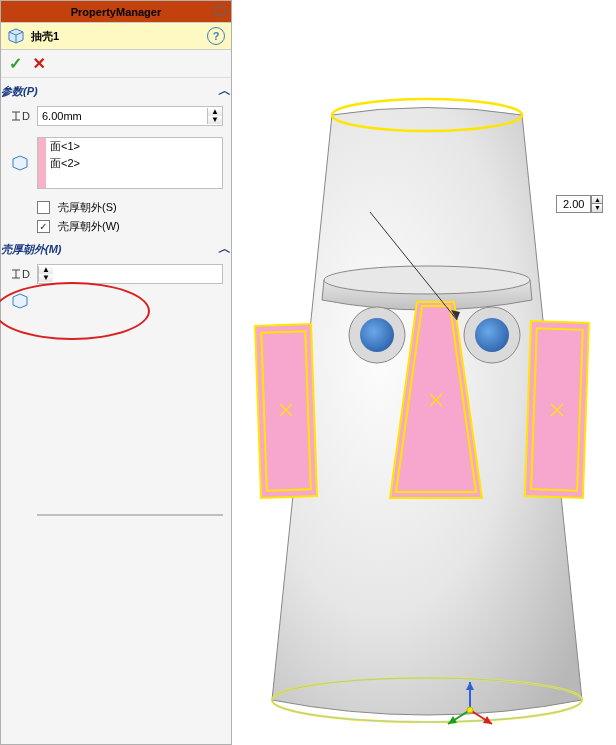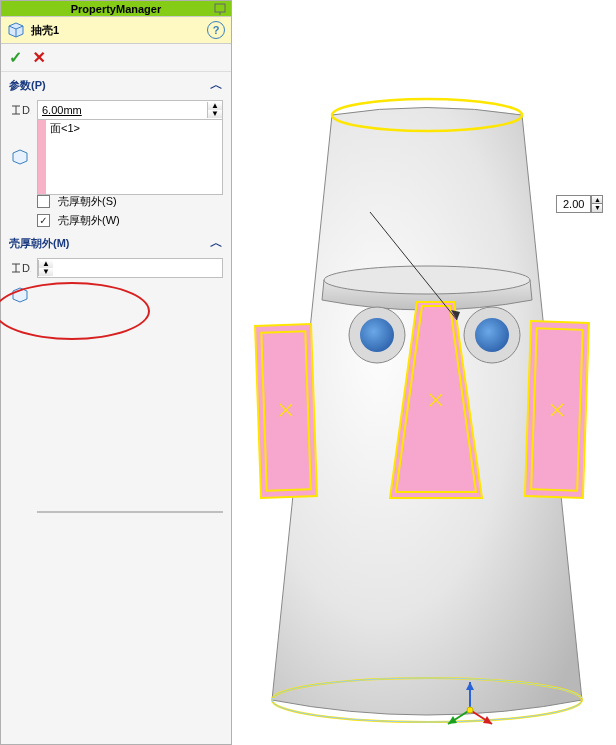--- a/index.html
+++ b/index.html
@@ -1,33 +1,33 @@
 <!DOCTYPE html>
 <html><head>
   <meta charset="utf-8">
   <style>
     * { box-sizing: border-box; margin: 0; padding: 0; font-family: "Microsoft YaHei", Arial, sans-serif; font-size: 11px; }
     body { width: 616px; height: 745px; display: flex; background: #fff; position: relative; }
     .panel { width: 232px; height: 100%; background: #f5f5f5; border: 1px solid #b0b0b0; display: flex; flex-direction: column; }
-    .pm-header { display: flex; align-items: center; height: 16px; background: #84cc16; border-bottom: 1px solid #ccc; }
+    .pm-header { display: flex; align-items: center; height: 22px; background: #c2410c; border-bottom: 1px solid #ccc; }
     .pm-title { flex: 1; text-align: center; font-weight: bold; }
     .pm-icon { width: 22px; display: flex; align-items: center; justify-content: center; color: #555; cursor: pointer; }
     .feature-header { display: flex; align-items: center; padding: 4px 6px; background: #fef9c3; border-bottom: 1px solid #ccc; }
     .feature-icon { width: 18px; height: 18px; margin-right: 6px; }
     .feature-title { font-weight: bold; }
     .help-icon { margin-left: auto; width: 18px; height: 18px; border: 1px solid #3a7fc1; border-radius: 50%; color: #3a7fc1; display: flex; align-items: center; justify-content: center; font-weight: bold; cursor: pointer; }
     .okcancel { display: flex; gap: 10px; padding: 4px 8px; border-bottom: 1px solid #ddd; }
     .ok-btn { color: #2aa02a; font-size: 16px; font-weight: bold; cursor: pointer; }
     .cancel-btn { color: #d01a1a; font-size: 16px; font-weight: bold; cursor: pointer; }
-    .section-header { display: flex; align-items: center; padding: 4px 8px; font-weight: bold; color: #1a3a80; }
+    .section-header { display: flex; align-items: center; padding: 4px 0; font-weight: bold; color: #1a3a80; font-style: italic; }
     .section-header .collapse { margin-left: auto; cursor: pointer; font-size: 13px; }
     .row { display: flex; align-items: center; padding: 2px 8px; gap: 6px; }
     .row .lefticon { width: 22px; display: flex; justify-content: center; }
     .spinner { display: flex; align-items: center; border: 1px solid #bfbfbf; background: #fff; height: 20px; flex: 1; }
-    .spinner input { border: none; outline: none; padding: 0 4px; flex: 1; text-decoration: underline; }
+    .spinner input { border: none; outline: none; padding: 0 4px; flex: 1; }
     .spinner .updown { display: flex; flex-direction: column; border-left: 1px solid #bfbfbf; }
     .spinner .updown span { font-size: 8px; line-height: 8px; padding: 0 3px; cursor: pointer; background: linear-gradient(#fff,#e6e6e6); }
     .listbox { flex: 1; border: 1px solid #bfbfbf; background: #fff; position: relative; }
     .listbox .pinkbar { position: absolute; left: 0; top: 0; bottom: 0; width: 8px; background: #f7b2c8; }
     .listbox .items { position: absolute; left: 8px; right: 0; top: 0; bottom: 0; overflow: auto; }
     .listbox .items.highlighted { background: #dbeef6; }
     .item { padding: 1px 4px; }
     .checkbox-row { display: flex; align-items: center; gap: 8px; padding: 2px 8px 2px 36px; }
     .checkbox { width: 13px; height: 13px; border: 1px solid #7a7a7a; cursor: pointer; display: flex; align-items: center; justify-content: center; background: #fff; }
     .checkbox.checked::after { content: "✓"; font-size: 10px; color: #2a2a2a; }
@@ -88,24 +88,25 @@
         </div>
     </div>
   </div>
 
   <div class="row" style="height:70px;">
     <div class="lefticon">
       <svg width="18" height="18">
           <path d="M2 5 L9 2 L16 5 L16 13 L9 16 L2 13 Z" fill="#e8f2ff" stroke="#3a7fc1"></path>
         </svg>
     </div>
-    <div class="listbox" style="height:76px;">
+    <div class="listbox" style="height:52px;">
       <div class="pinkbar"></div>
       <div class="items" id="faces1-items">
           <div class="item">面&lt;1&gt;</div>
+          <div class="item">面&lt;2&gt;</div>
         </div>
     </div>
   </div>
 
   <div class="checkbox-row">
     <div class="checkbox" id="cb1"></div>
     <span>壳厚朝外(S)</span>
   </div>
   <div class="checkbox-row">
     <div class="checkbox checked" id="cb2"></div>

